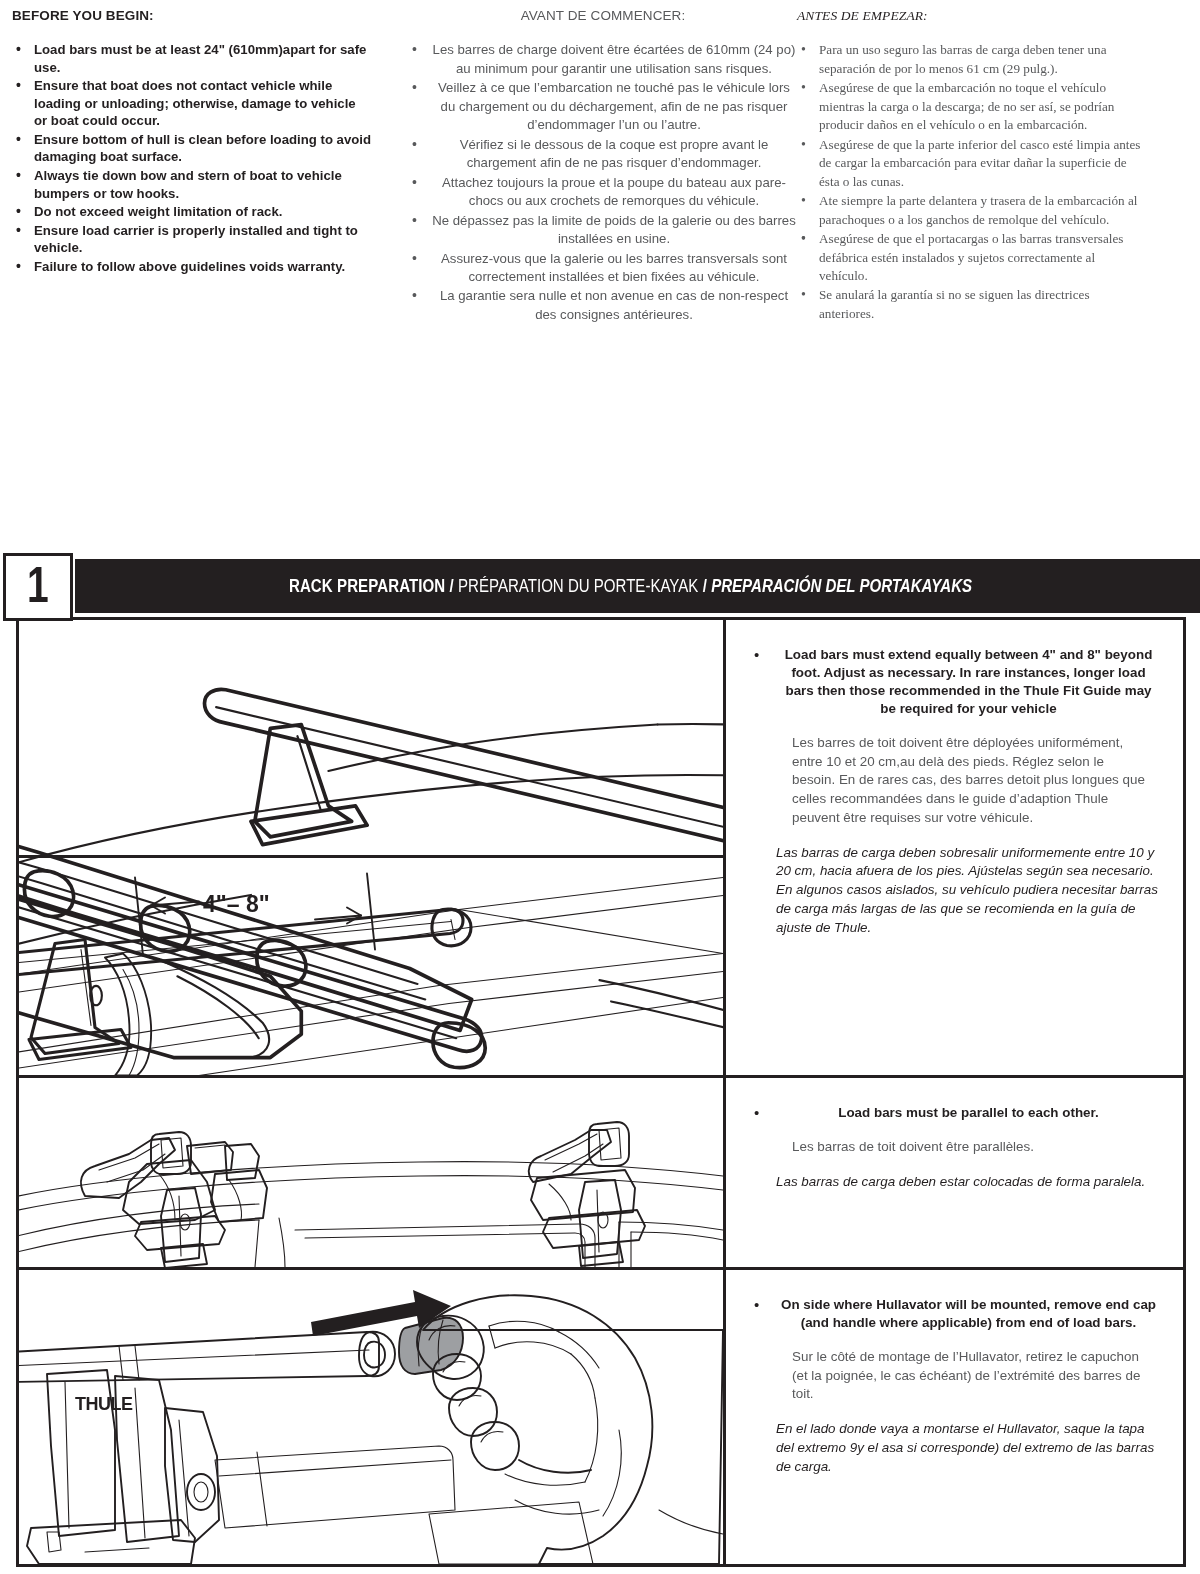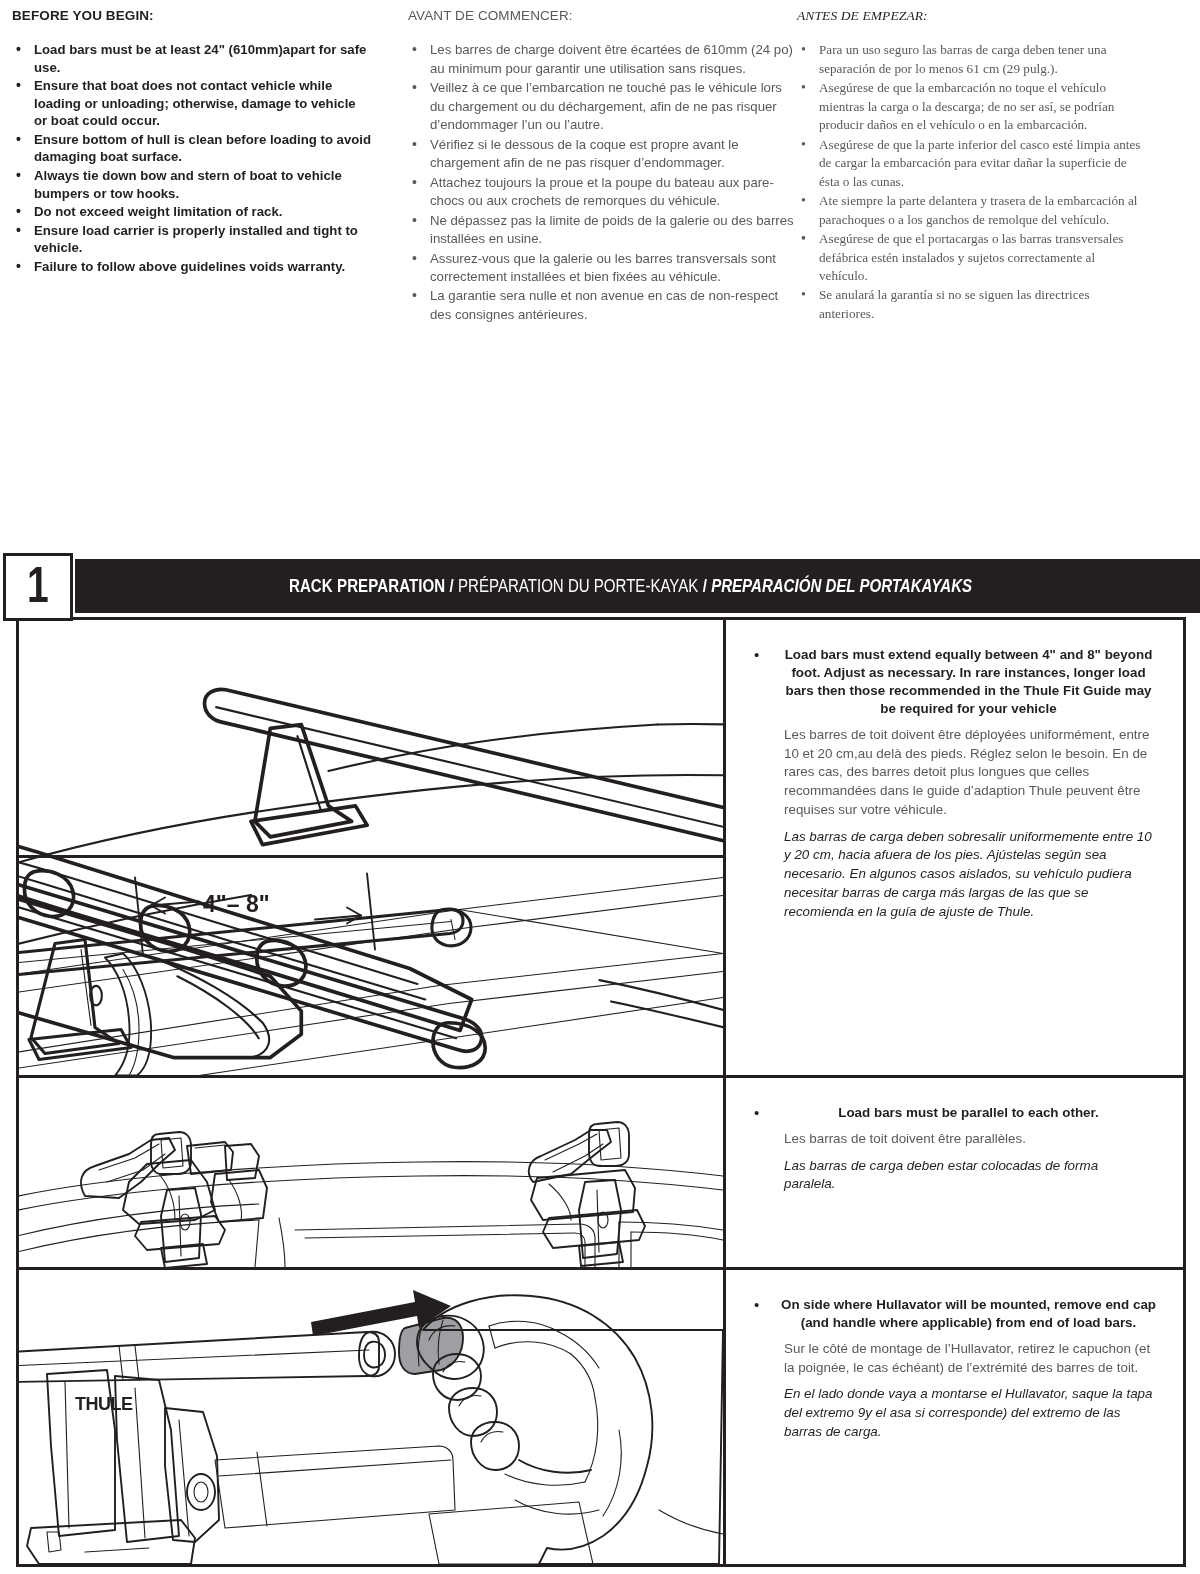--- a/index.html
+++ b/index.html
@@ -18,21 +18,21 @@
 
   
   .warn-columns {
     position: absolute;
     left: 0; top: 0;
     width: 1200px;
     height: 520px;
   }
   .warn-col { position: absolute; top: 8px; }
   .warn-col.en { left: 12px;   width: 360px; }
-  .warn-col.fr { left: 408px; width: 390px; }
+  .warn-col.fr { left: 408px; width: 390px; text-align: center; }
   .warn-col.es { left: 797px; width: 350px; font-family: Liberation Serif, serif; }
 
   .warn-head {
     font-size: 13.5px;
     line-height: 1.2;
     letter-spacing: 0.1px;
     margin-bottom: 17px;
   }
   .warn-col.en .warn-head { font-weight: bold; color: #231f20; }
   .warn-col.fr .warn-head { font-weight: normal; color: #58595b; }
@@ -190,28 +190,28 @@
     line-height: 1.34;
     color: #231f20;
     margin: 0 0 1px 0;
     text-align: center;
   }
   .instr .l-fr {
     font-weight: normal;
     font-size: 13.4px;
     line-height: 1.40;
     color: #58595b;
-    margin: 8px;
+    margin: 16px;
   }
   .instr .l-es {
     font-style: italic;
     font-size: 13.4px;
     line-height: 1.40;
     color: #231f20;
-    margin: 8px;
+    margin: 0;
   }
 
   
   .ill { display: block; width: 100%; height: 100%; }
   .ill .st { fill: none; stroke: #231f20; stroke-linecap: round; stroke-linejoin: round; }
   .w1 { stroke-width: 1.1; }
   .w2 { stroke-width: 1.9; }
   .w3 { stroke-width: 3.1; }
   .fillwhite { fill: #ffffff; }
   .fillgrey { fill: #9d9fa2; }

